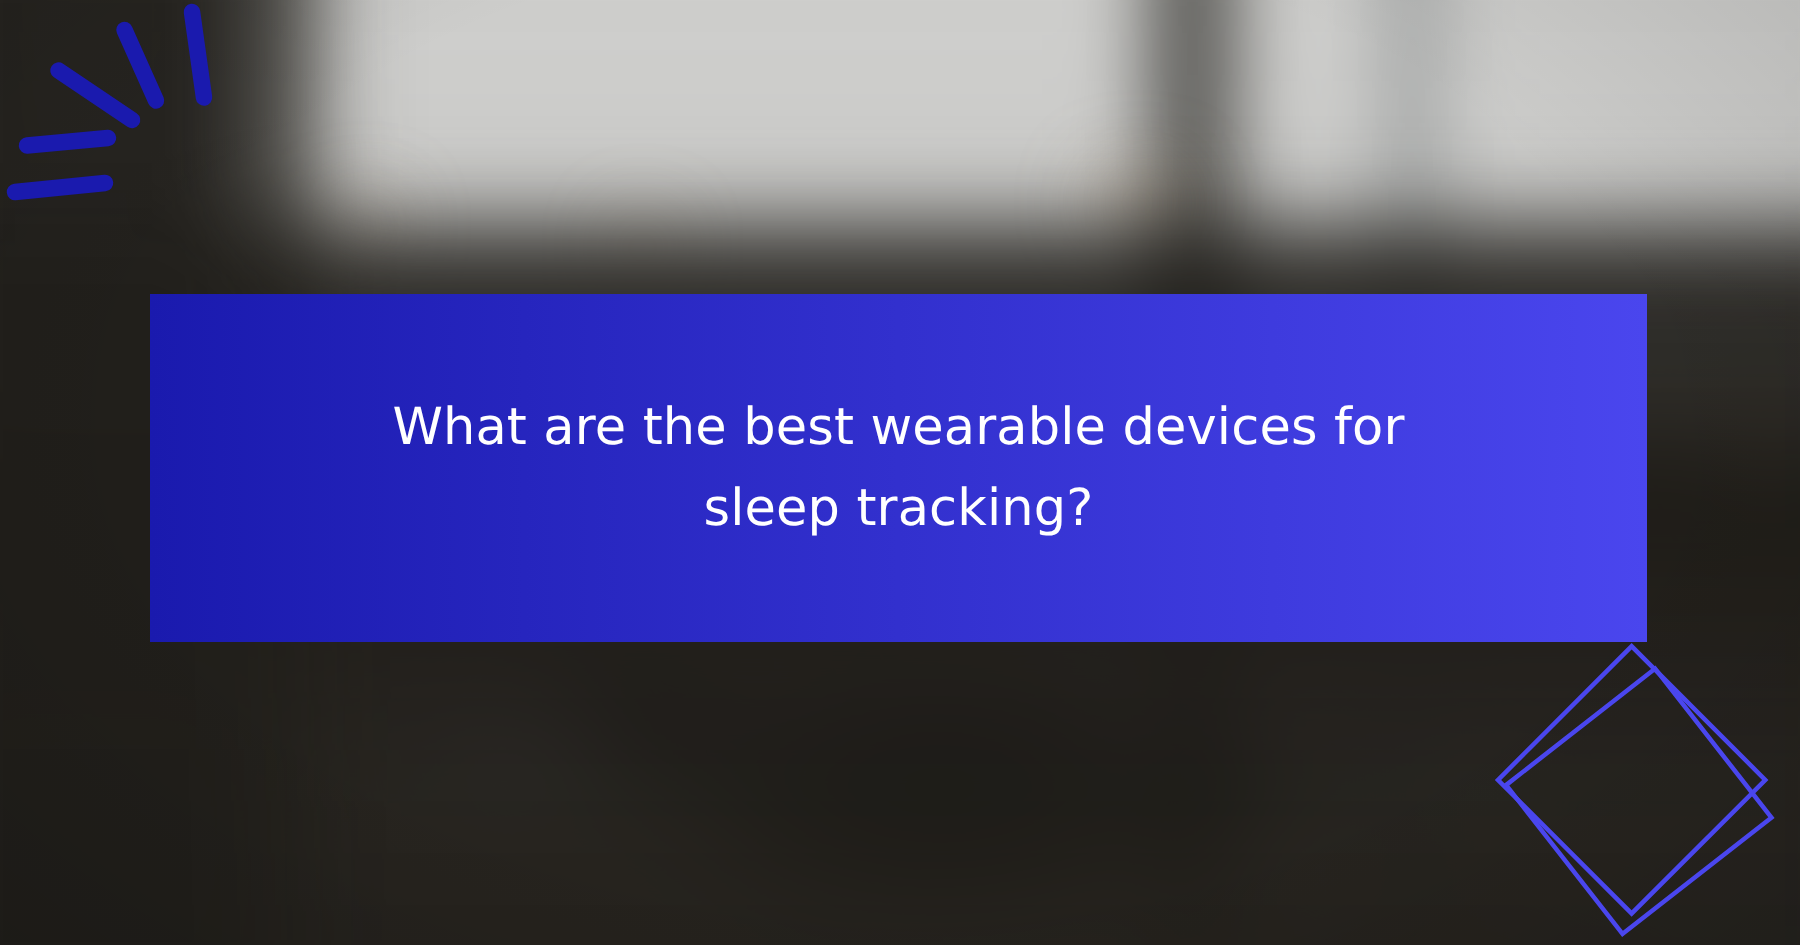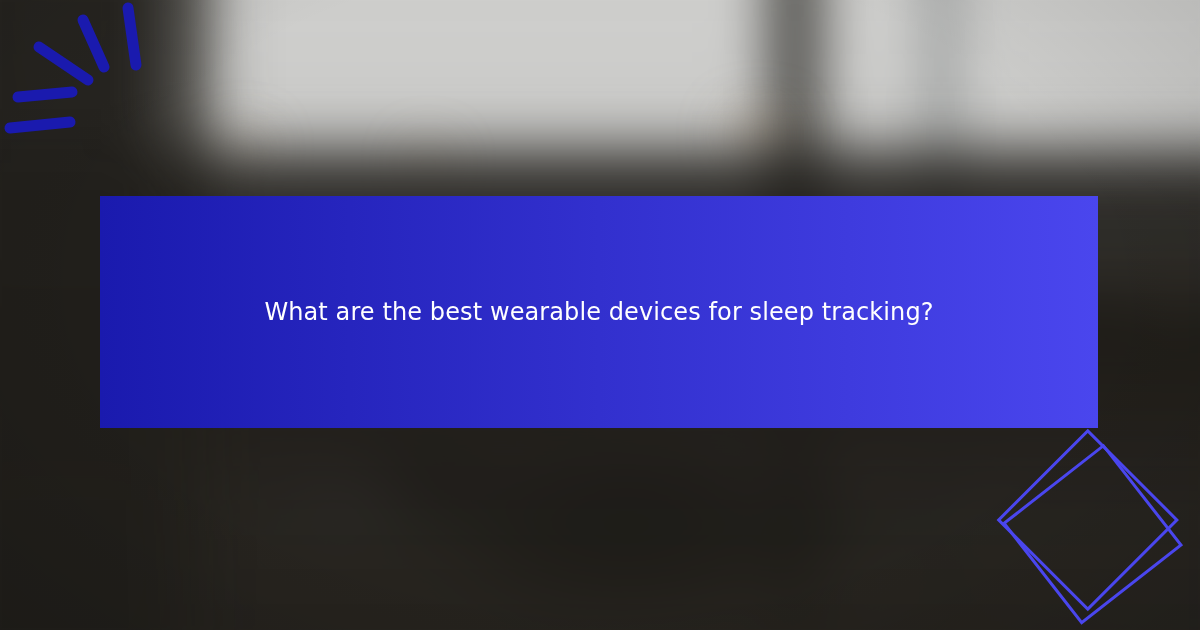--- a/index.html
+++ b/index.html
@@ -159,21 +159,21 @@
     display: flex;
     align-items: center;
     justify-content: center;
     box-sizing: border-box;
     padding: 0 120px;
   }
 
   .banner-title {
     color: #ffffff;
     font-family: "DejaVu Sans", sans-serif;
-    font-size: 24px;
+    font-size: 34px;
     font-weight: 400;
     line-height: 1.6;
     text-align: center;
     letter-spacing: 0.1px;
     margin: 0;
     width: 100%;
   }
 </style>
 </head>
 <body>

